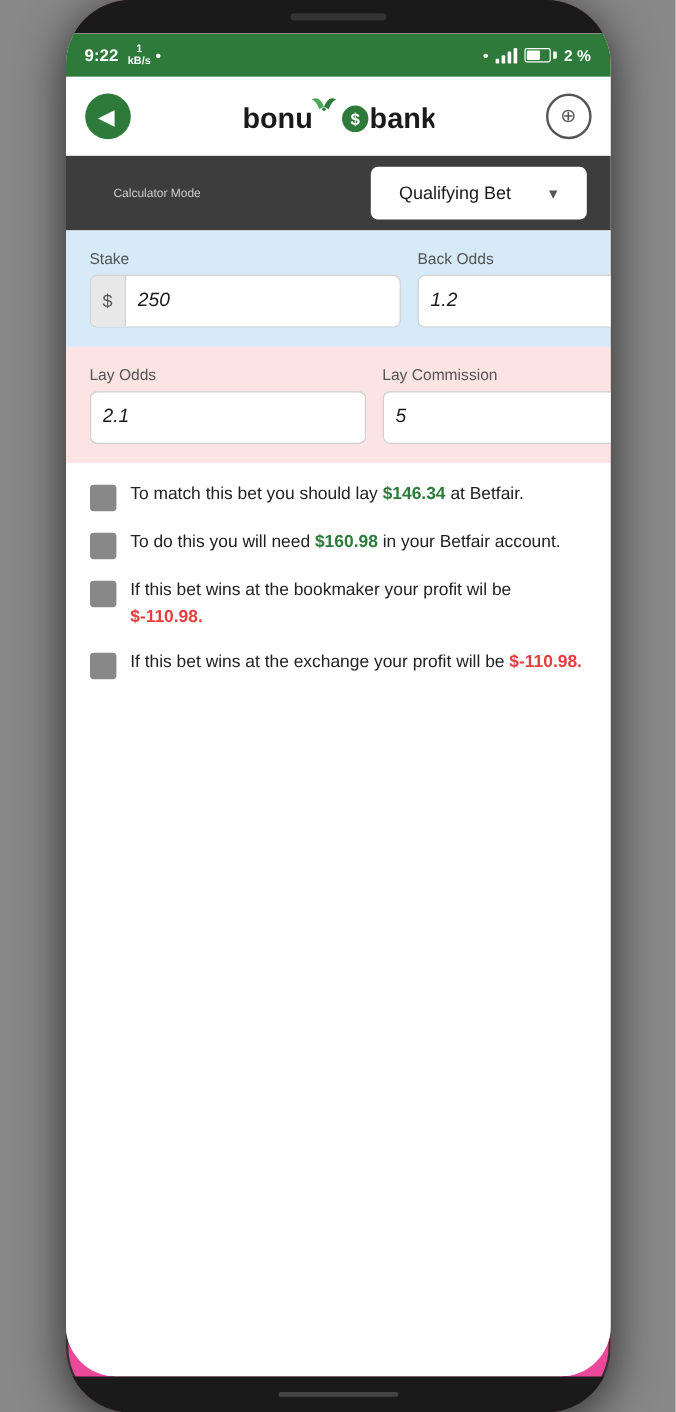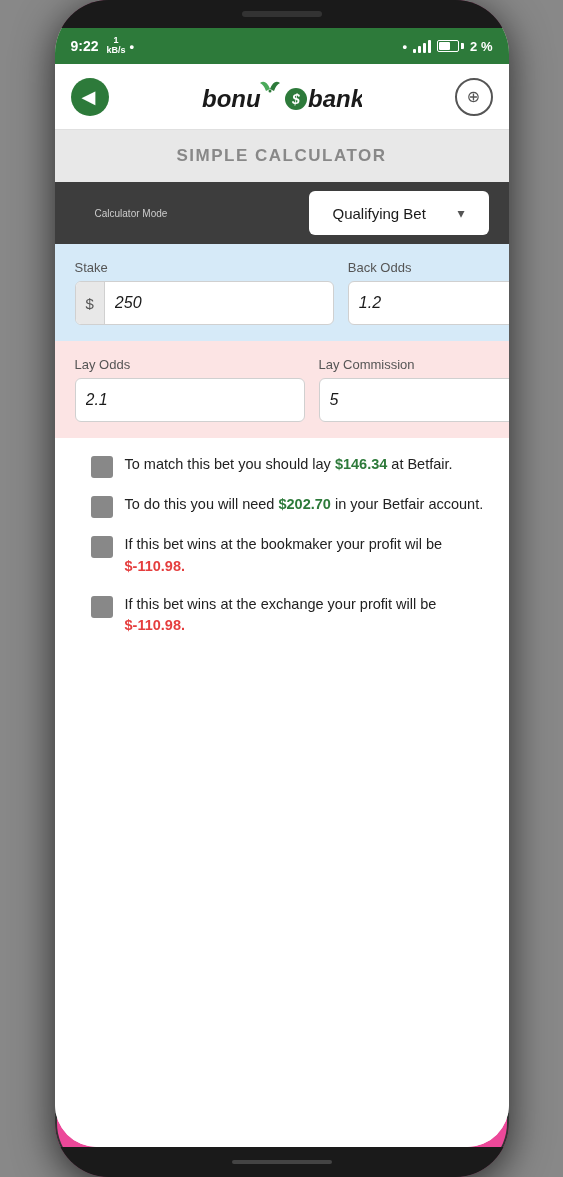--- a/index.html
+++ b/index.html
@@ -319,21 +319,20 @@
       display: flex;
       flex-direction: column;
       gap: 16px;
       overflow-y: auto;
     }
 
     .result-item {
       display: flex;
       align-items: flex-start;
       gap: 12px;
-      margin-left: 16px;
     }
 
     .result-icon {
       width: 22px;
       height: 22px;
       background: #888;
       border-radius: 3px;
       flex-shrink: 0;
       margin-top: 2px;
     }
@@ -368,21 +367,20 @@
       width: 100px;
       height: 4px;
       background: #444;
       border-radius: 2px;
     }
 
     
     .logo-container {
       display: flex;
       align-items: center;
-      font-style: italic;
     }
   </style>
 </head>
 <body>
 
 <div class="phone-shell">
 
   <div class="phone-notch-top">
     <div class="phone-speaker"></div>
   </div>
@@ -438,23 +436,20 @@
           <text x="94" y="27" font-family="Arial, sans-serif" font-size="14" font-weight="700" fill="white" text-anchor="middle">$</text>
           <text x="106" y="30" font-family="Arial, sans-serif" font-size="24" font-weight="800" fill="#1a1a1a">bank</text>
         </svg>
       </div>
 
       <div class="settings-btn">
         <span>⊕</span>
       </div>
     </div>
 
-    <div class="page-title-bar">
-      <span class="page-title">SIMPLE CALCULATOR</span>
-    </div>
 
     <div class="calc-mode-bar">
       <span class="calc-mode-label">Calculator Mode</span>
       <div class="calc-mode-dropdown">
         <span class="calc-mode-value">Qualifying Bet</span>
         <span class="dropdown-arrow">▾</span>
       </div>
     </div>
 
     <div class="inputs-section">
@@ -497,21 +492,21 @@
       <div class="result-item">
         <div class="result-icon"></div>
         <span class="result-text">
           To match this bet you should lay <span class="result-highlight-green">$146.34</span> at Betfair.
         </span>
       </div>
 
       <div class="result-item">
         <div class="result-icon"></div>
         <span class="result-text">
-          To do this you will need <span class="result-highlight-green">$202.70</span> in your Betfair account.
+          To do this you will need <span class="result-highlight-green">$160.98</span> in your Betfair account.
         </span>
       </div>
 
       <div class="result-item">
         <div class="result-icon"></div>
         <span class="result-text">
           If this bet wins at the bookmaker your profit wil be <span class="result-highlight-red">$-110.98.</span>
         </span>
       </div>
 

